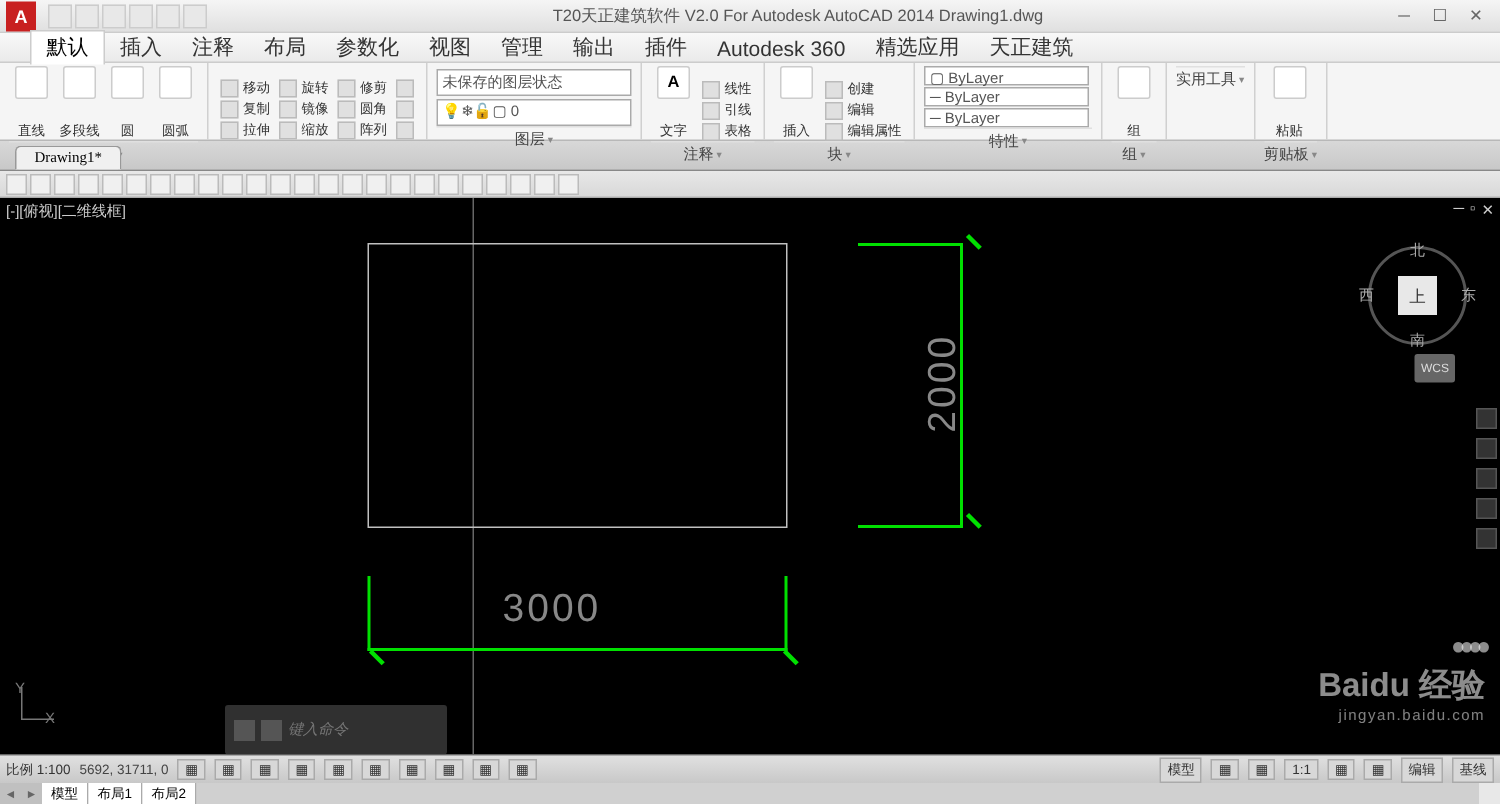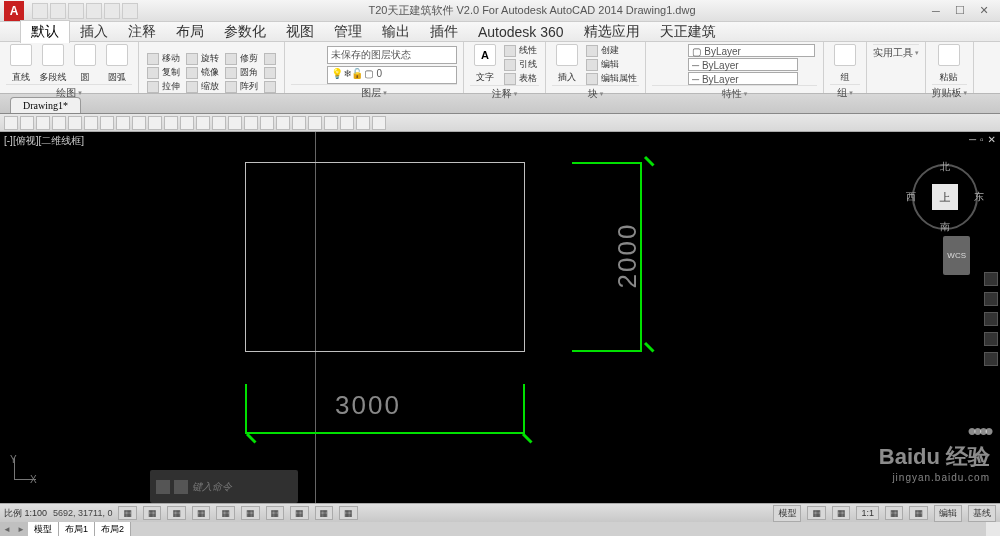--- a/index.html
+++ b/index.html
@@ -17,25 +17,25 @@
 .menubar .tab { padding: 2px 10px; font-size: 14px; color: #333; cursor: pointer; }
 .menubar .tab.active { background: #fff; border: 1px solid #ccc; border-bottom: none; color: #000; }
 
 .ribbon { height: 52px; background: #f5f5f5; display: flex; border-bottom: 1px solid #b8b8b8; }
 .panel { border-right: 1px solid #d0d0d0; padding: 2px 6px 0 6px; display: flex; flex-direction: column; }
 .panel .tools { display: flex; gap: 2px; flex: 1; }
 .panel .label { font-size: 10px; color: #444; text-align: center; padding: 1px 0; border-top: 1px solid #e0e0e0; display: flex; justify-content: center; align-items: center; gap: 2px; }
 .panel .label::after { content: "▾"; font-size: 7px; color: #888; }
 .bigbtn { display: flex; flex-direction: column; align-items: center; width: 30px; cursor: pointer; }
 .bigbtn .ico { width: 22px; height: 22px; border: 1px solid #ccc; background: #fff; border-radius: 2px; }
-.bigbtn .txt { font-size: 9px; color: #333; margin-top: 5px; }
+.bigbtn .txt { font-size: 9px; color: #333; margin-top: 15px; }
 .smallcol { display: flex; flex-direction: column; gap: 1px; justify-content: flex-end; }
 .smallbtn { display: flex; align-items: center; gap: 3px; font-size: 9px; color: #333; cursor: pointer; padding: 0 2px; height: 13px; }
 .smallbtn .si { width: 12px; height: 12px; background: #e0e0e0; border: 1px solid #bbb; }
-.layercombo { width: 130px; height: 18px; border: 1px solid #aaa; background: #fff; font-size: 10px; padding: 1px 3px; color: #555; margin-left: 36px; }
+.layercombo { width: 130px; height: 18px; border: 1px solid #aaa; background: #fff; font-size: 10px; padding: 1px 3px; color: #555; }
 
 .filetabs { height: 20px; background: linear-gradient(#d8d8d8,#c8c8c8); display: flex; align-items: flex-end; padding-left: 10px; border-bottom: 1px solid #888; }
 .filetab { background: #f0f0f0; border: 1px solid #999; border-bottom: none; padding: 2px 12px; font-size: 10px; border-radius: 4px 4px 0 0; cursor: pointer; font-family: Liberation Serif, serif; }
 
 .qtoolbar { height: 18px; background: linear-gradient(#e8e8e8,#d8d8d8); display: flex; align-items: center; gap: 2px; padding-left: 4px; border-bottom: 1px solid #aaa; }
 .qtoolbar span { width: 14px; height: 14px; border: 1px solid #bbb; background: #f0f0f0; cursor: pointer; }
 
 .canvas-wrap { position: relative; background: #000; height: 371px; }
 .viewlabel { position: absolute; top: 2px; left: 4px; color: #ccc; font-size: 10px; z-index: 5; }
 .viewctrls { position: absolute; top: 2px; right: 4px; color: #ccc; font-size: 10px; z-index: 5; display: flex; gap: 4px; }
@@ -67,21 +67,21 @@
 .ucs .ax { width: 22px; height: 1px; background: #777; position: absolute; bottom: 3px; left: 2px; }
 .ucs .ay { width: 1px; height: 22px; background: #777; position: absolute; bottom: 3px; left: 2px; }
 
 .viewcube { position: absolute; right: 20px; top: 30px; width: 70px; height: 70px; }
 .viewcube .ring { width: 66px; height: 66px; border: 2px solid #555; border-radius: 50%; position: absolute; top: 2px; left: 2px; }
 .viewcube .cube { position: absolute; top: 22px; left: 22px; width: 26px; height: 26px; background: #e8e8e8; display: flex; align-items: center; justify-content: center; font-size: 11px; color: #333; }
 .viewcube .n { position: absolute; top: -2px; left: 30px; color: #aaa; font-size: 10px;}
 .viewcube .s { position: absolute; bottom: -2px; left: 30px; color: #aaa; font-size: 10px;}
 .viewcube .e { position: absolute; top: 28px; right: -4px; color: #aaa; font-size: 10px;}
 .viewcube .w { position: absolute; top: 28px; left: -4px; color: #aaa; font-size: 10px;}
-.wcs-badge { position: absolute; right: 30px; top: 104px; background: #666; color: #ddd; font-size: 8px; padding: 15px 4px; border-radius: 2px; }
+.wcs-badge { position: absolute; right: 30px; top: 104px; background: #666; color: #ddd; font-size: 8px; padding: 5px 4px; border-radius: 2px; }
 
 .navbar-side { position: absolute; right: 2px; top: 140px; width: 14px; display: flex; flex-direction: column; gap: 6px; }
 .navbar-side span { width: 14px; height: 14px; background: #333; border: 1px solid #555; cursor: pointer; }
 
 .cmdbar { position: absolute; bottom: 0; left: 150px; height: 33px; display: flex; align-items: center; gap: 4px; background: rgba(80,80,80,0.6); padding: 0 6px; border-radius: 2px; }
 .cmdbar .ci { width: 14px; height: 14px; background: #555; }
 .cmdbar input { background: transparent; border: none; color: #999; font-size: 10px; font-style: italic; width: 100px; outline: none; }
 
 .scroll-h { position: absolute; bottom: 0; left: 0; right: 14px; height: 14px; background: #d0d0d0; display: flex; align-items: center; }
 .scroll-h .arr { width: 14px; height: 14px; background: #c0c0c0; cursor: pointer; display:flex;align-items:center;justify-content:center;font-size:8px;color:#666;}
@@ -273,21 +273,21 @@
             <span class="si"></span>
             <span>编辑属性</span>
           </div>
       </div>
     </div>
     <div class="label">块</div>
   </div>
   <div class="panel">
     <div class="tools">
       <div class="smallcol" style="gap:1px;">
-        <div class="layercombo" style="width:127px;height:13px;">▢ <span>ByLayer</span></div>
+        <div class="layercombo" style="width:110px;height:13px;">▢ <span>ByLayer</span></div>
         <div class="layercombo" style="width:110px;height:13px;">─ <span>ByLayer</span></div>
         <div class="layercombo" style="width:110px;height:13px;">─ <span>ByLayer</span></div>
       </div>
       <div class="smallcol">
           <span class="si"></span>
           <span class="si"></span>
           <span class="si"></span>
         </div>
     </div>
     <div class="label">特性</div>

